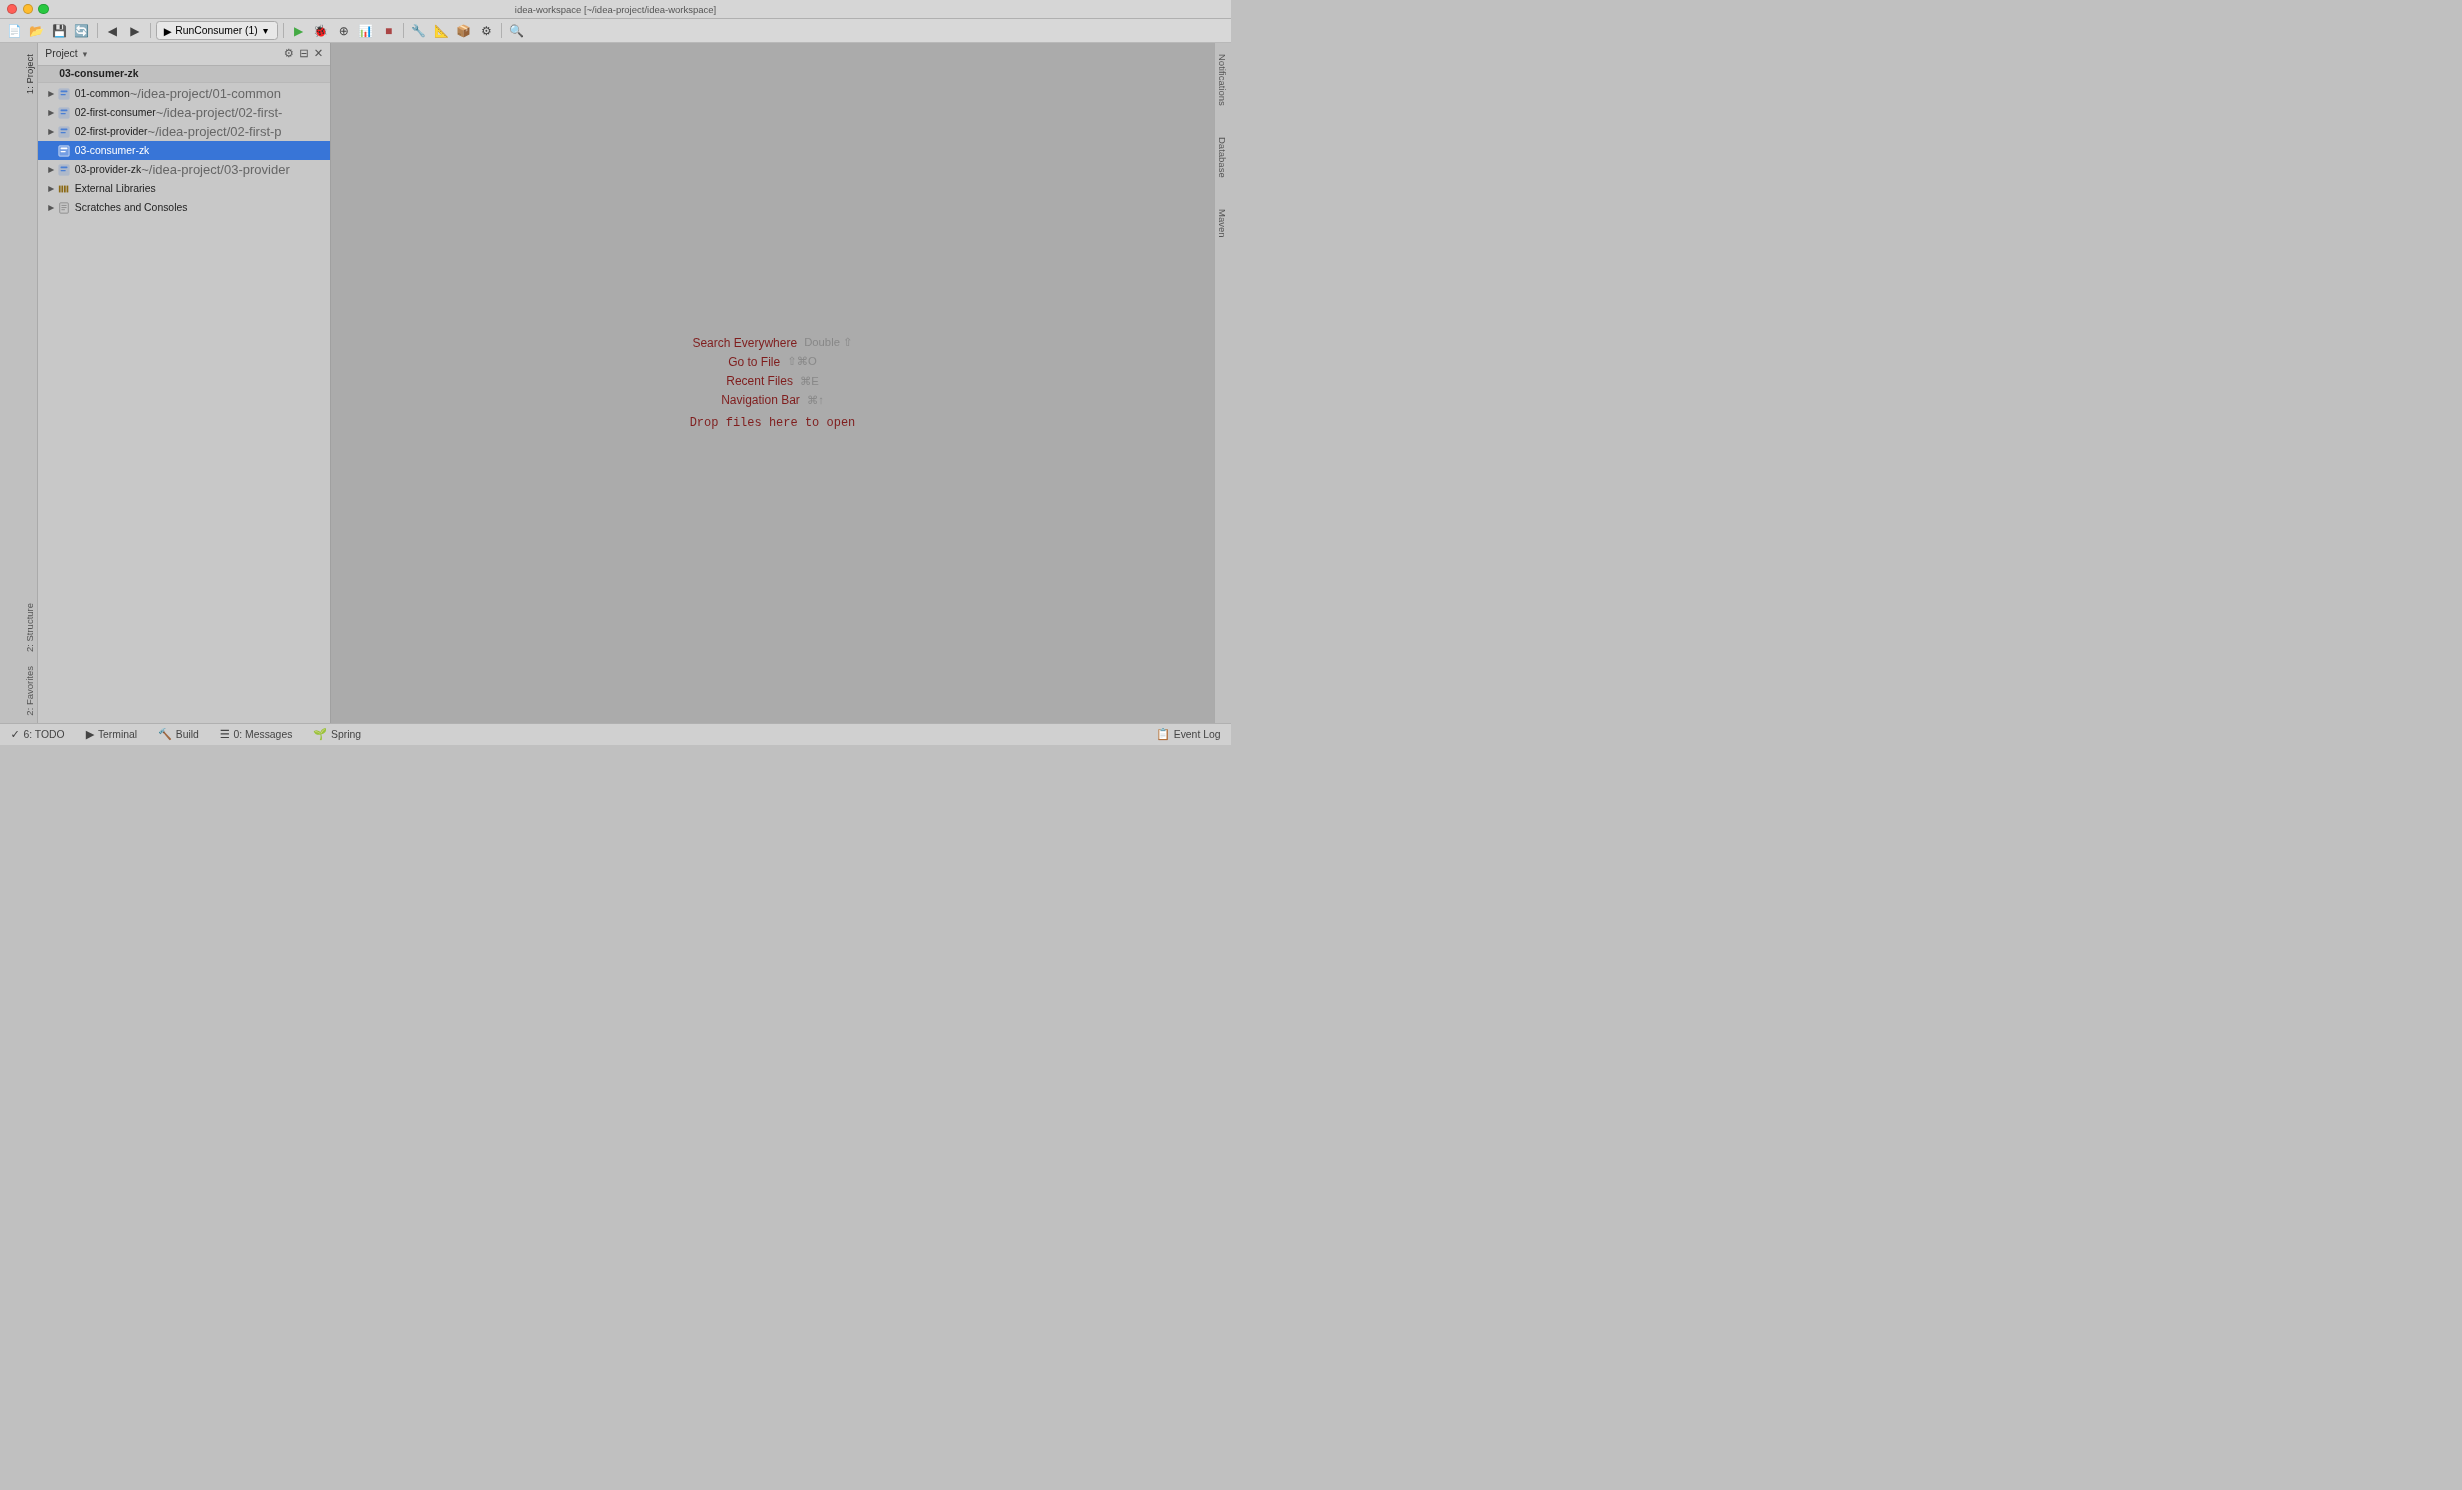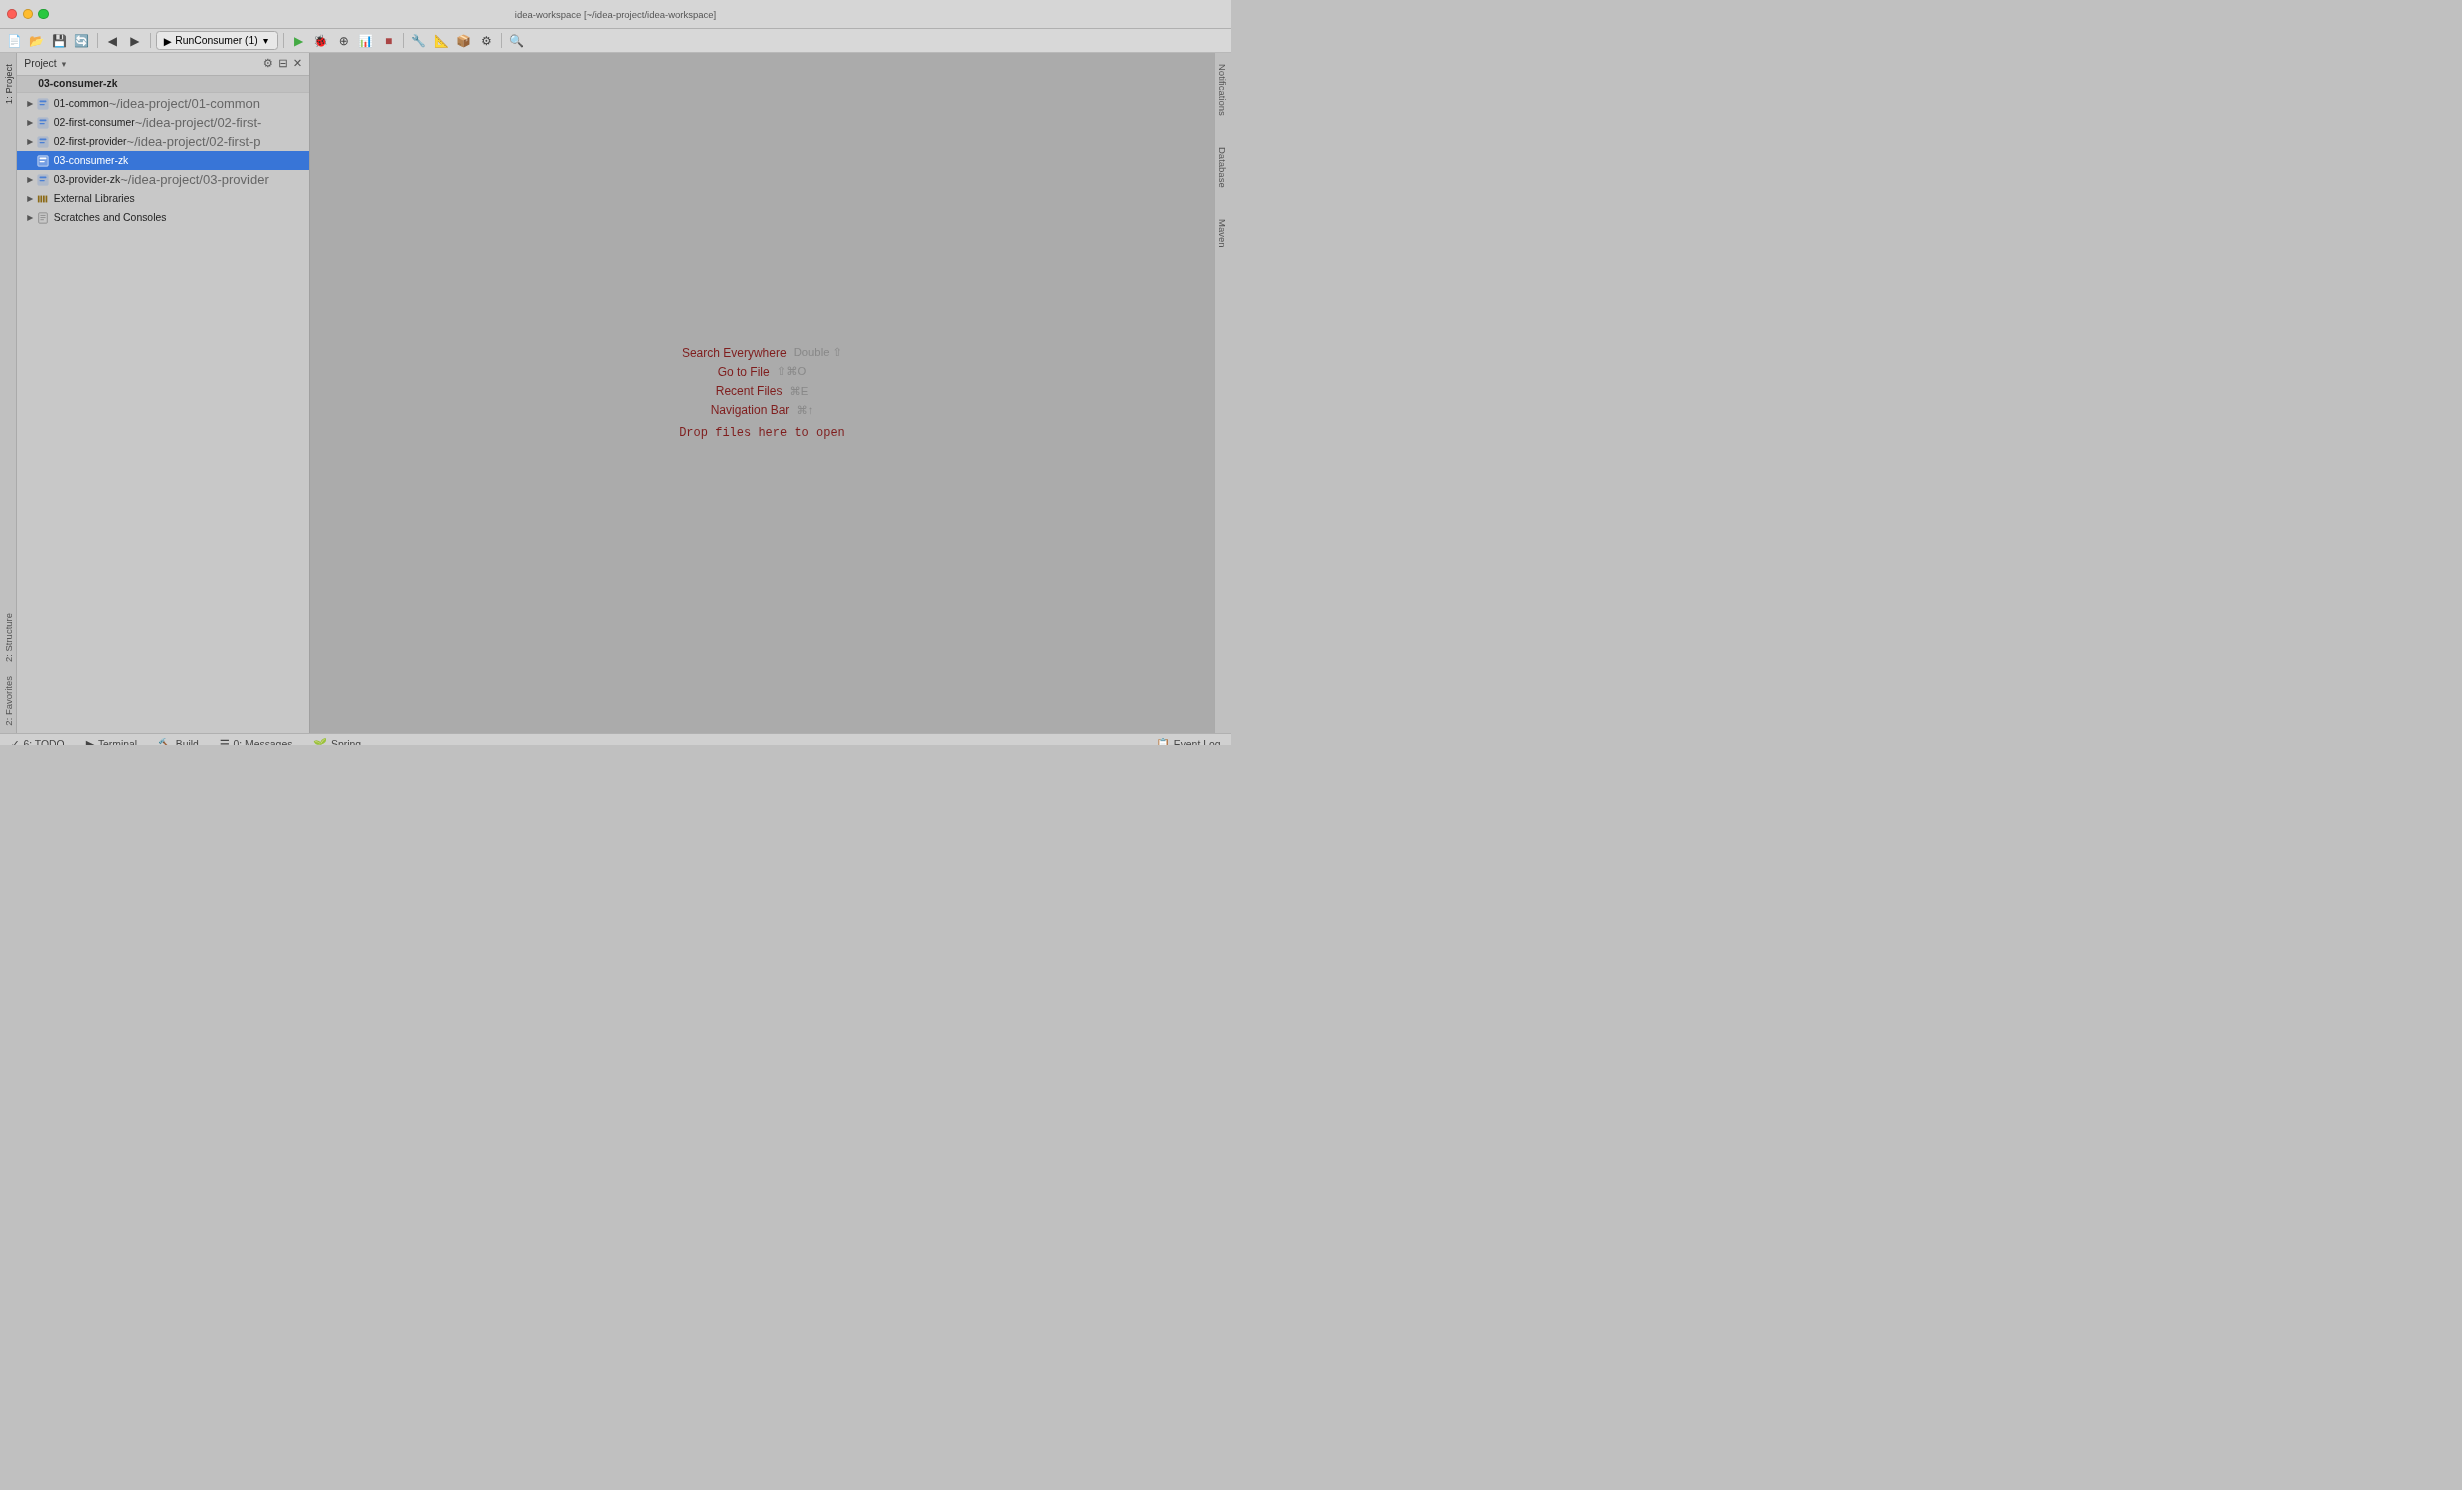--- a/index.html
+++ b/index.html
@@ -8,21 +8,21 @@
       font-size: 11.3px;
       background: #c0c0c0;
       width: 1231px;
       height: 745px;
       overflow: hidden;
       position: relative;
     }
 
     
     .title-bar {
-      height: 29px;
+      height: 19px;
       background: #d6d6d6;
       display: flex;
       align-items: center;
       justify-content: center;
       border-bottom: 0.9px solid #b0b0b0;
       position: relative;
     }
     .title-bar-buttons {
       position: absolute;
       left: 7px;
@@ -78,20 +78,21 @@
       height: 19px;
       cursor: pointer;
     }
     .run-config-arrow { font-size: 8.7px; }
 
     
     .main-layout {
       display: flex;
       height: calc(745px - 19px - 24px - 22.5px);
       position: relative;
+      padding-left: 21px;
     }
 
     
     .project-panel {
       width: 293px;
       background: #c8c8c8;
       border-right: 0.9px solid #a0a0a0;
       display: flex;
       flex-direction: column;
     }

